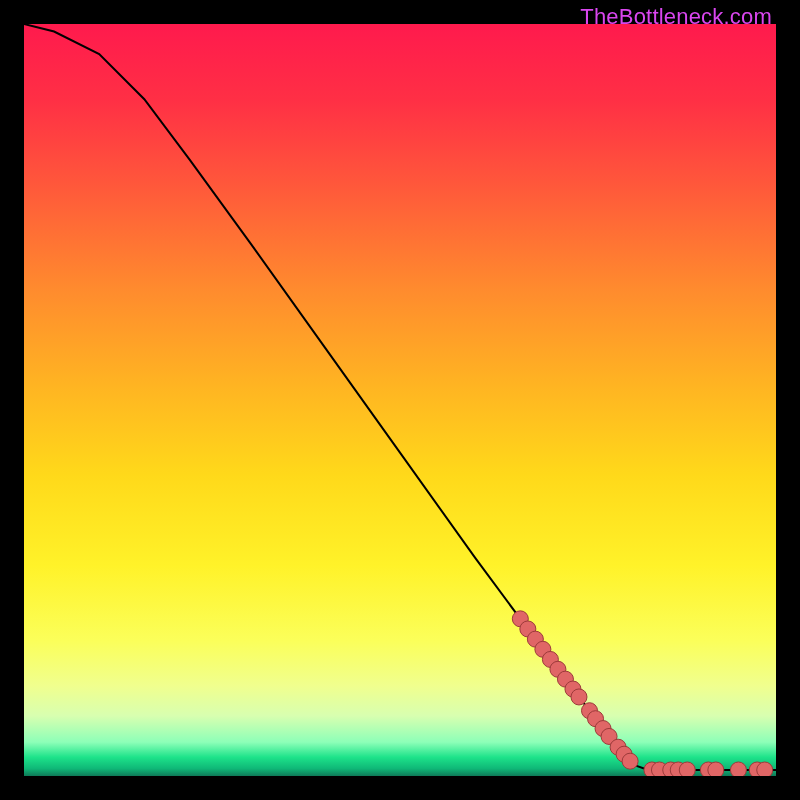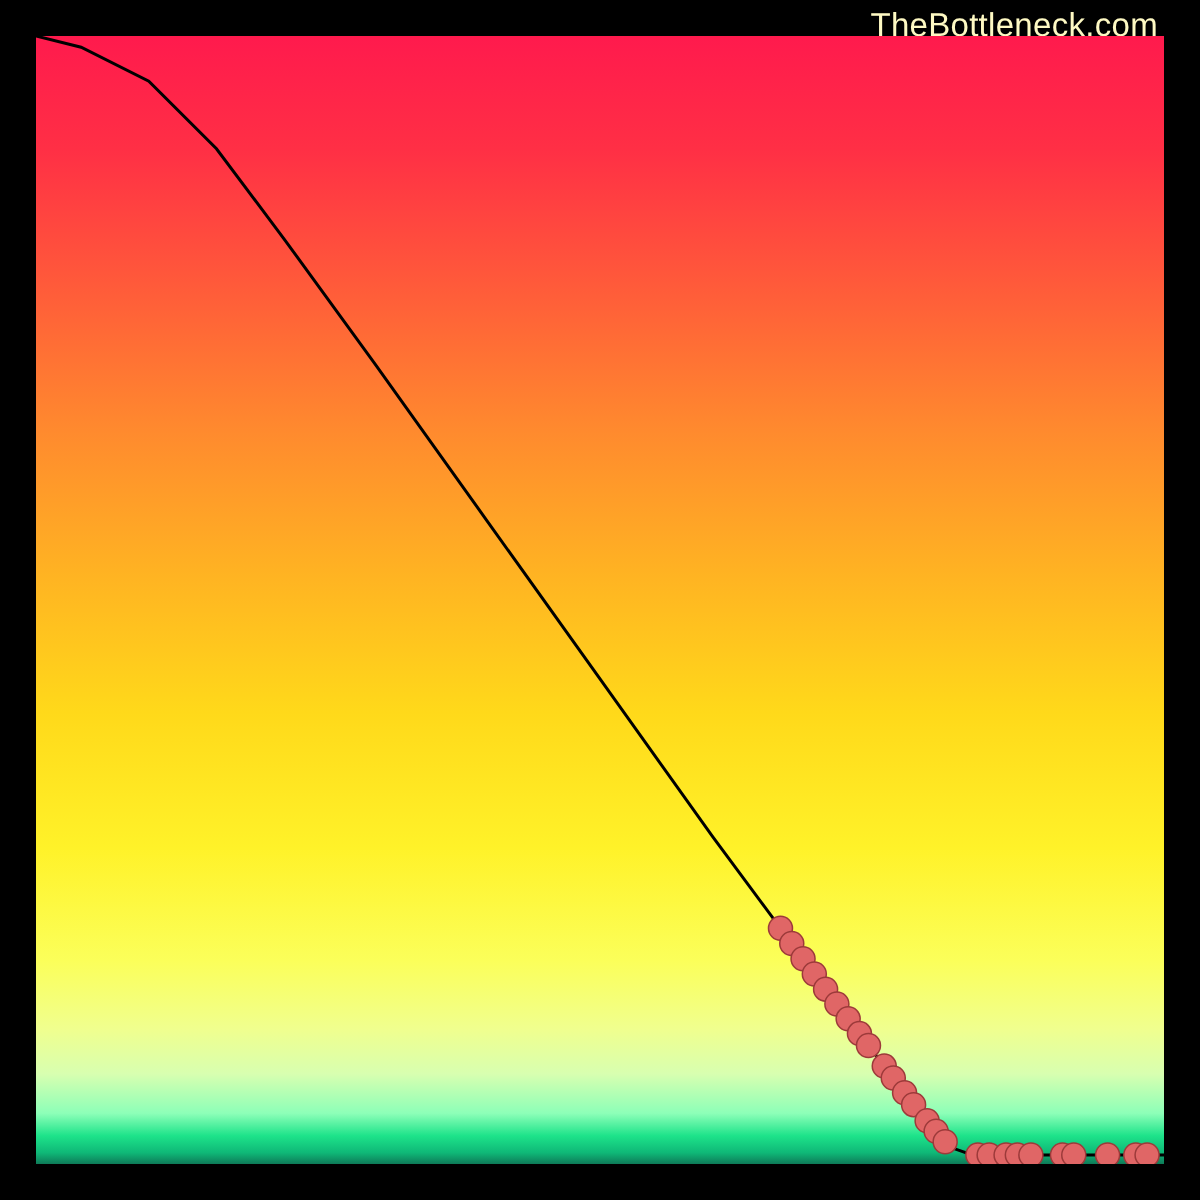--- a/index.html
+++ b/index.html
@@ -19,21 +19,21 @@
     height: 752px;
     background: #000;
   }
   svg {
     display: block;
   }
   .attribution {
     position: absolute;
     top: 4px;
     right: 28px;
-    color: #fef9c3;
+    color: #d946ef;
     font-size: 22px;
     letter-spacing: 0.2px;
     font-weight: 400;
   }
 </style>
 </head>
 <body>
 
 <div class="attribution">TheBottleneck.com</div>
 

